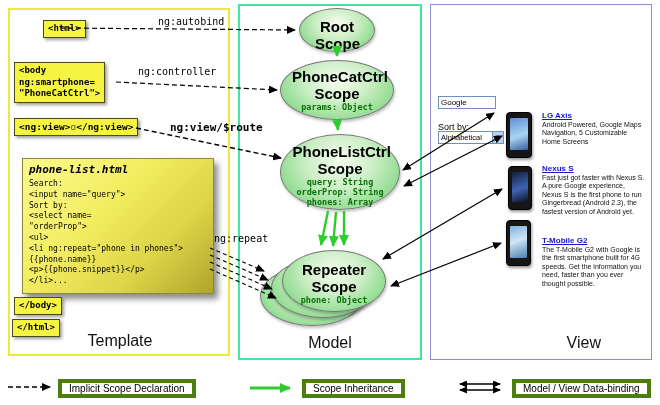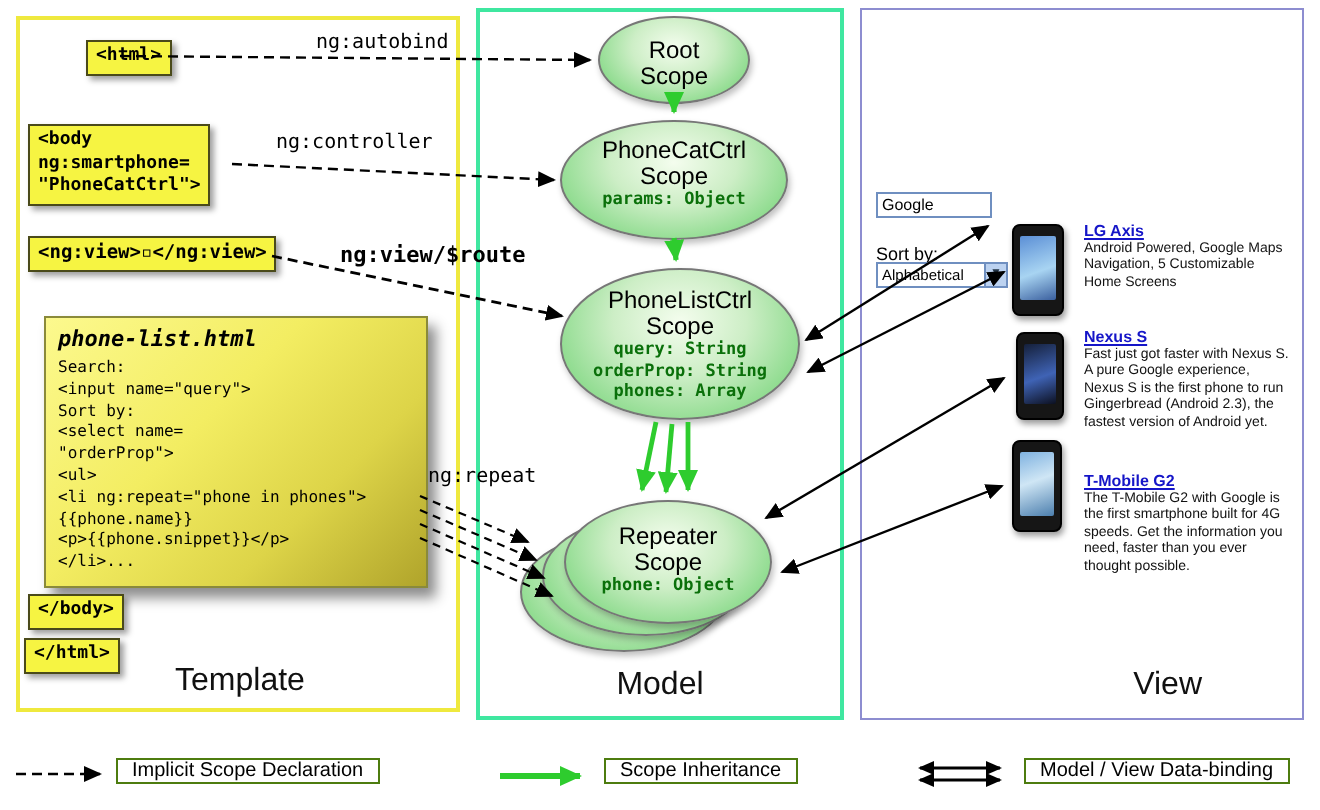--- a/index.html
+++ b/index.html
@@ -24,41 +24,41 @@
   .note-title { font-family:"DejaVu Sans Mono", monospace; font-weight:bold; font-style:italic;
                 font-size:11px; margin-bottom:3px; }
   .note-line { font-family:"DejaVu Sans Mono", monospace; font-size:8px; line-height:1.35; white-space:nowrap; }
 
   .annot { position:absolute; font-family:"DejaVu Sans Mono", monospace; font-size:10px; color:#000; white-space:nowrap; }
   .annot.bold { font-weight:bold; font-size:11px; }
 
   .scope { position:absolute; border:1px solid #777; border-radius:50%;
            background:radial-gradient(ellipse at 50% 35%, #f4fdee 0%, #cdeec6 40%, #90dc90 75%, #6fca6f 100%);
            text-align:center; box-shadow:1px 2px 3px rgba(0,0,0,0.25); }
-  .scope-name { font-weight:normal; font-size:12px; line-height:1.1; margin:0 auto; color:#000; }
+  .scope-name { font-weight:bold; font-size:15px; line-height:1.1; margin:0 auto; color:#000; }
   .scope-prop { font-family:"DejaVu Sans Mono", monospace; font-weight:bold; font-size:8.5px;
                 color:#0a700a; line-height:1.2; }
 
   .vlabel { position:absolute; font-size:9px; color:#000; }
   .vinput { position:absolute; width:58px; height:13px; border:1px solid #6f8fc0; font-size:8px;
             padding:1px 2px; font-family:"Liberation Sans", sans-serif; background:#fff; }
   .vselect { position:absolute; width:66px; height:13px; border:1px solid #6f8fc0; background:#fff;
              font-size:7.5px; line-height:11px; padding-left:2px; }
   .vselect .dd { position:absolute; right:0; top:0; bottom:0; width:11px; background:#bcd2f0;
                  border-left:1px solid #6f8fc0; font-size:6px; text-align:center; line-height:11px; color:#234; }
 
   .phone-thumb { position:absolute; background:#161616; border:1px solid #000; border-radius:4px;
                  box-shadow:1px 2px 3px rgba(0,0,0,0.4); }
   .phone-thumb .screen { position:absolute; left:3px; right:3px; top:5px; bottom:7px; border-radius:1px; }
 
   .phone-link { position:absolute; font-size:8px; font-weight:bold; color:#1515c8;
                 text-decoration:underline; cursor:pointer; white-space:nowrap; }
   .phone-desc { position:absolute; font-size:7px; line-height:1.2; color:#111; }
 
-  .legend-box { position:absolute; border:1px solid #4d7c0f; font-size:10px; padding:0 7px;
+  .legend-box { position:absolute; border:4px solid #4d7c0f; font-size:10px; padding:0 7px;
                 background:#fff; white-space:nowrap; color:#000; }
   .arrows { position:absolute; left:0; top:0; width:660px; height:405px; pointer-events:none; }
   svg.licon { position:absolute; }
 </style>
 </head>
 <body>
 
 <div class="canvas">
 
   <div class="panel template"></div>

